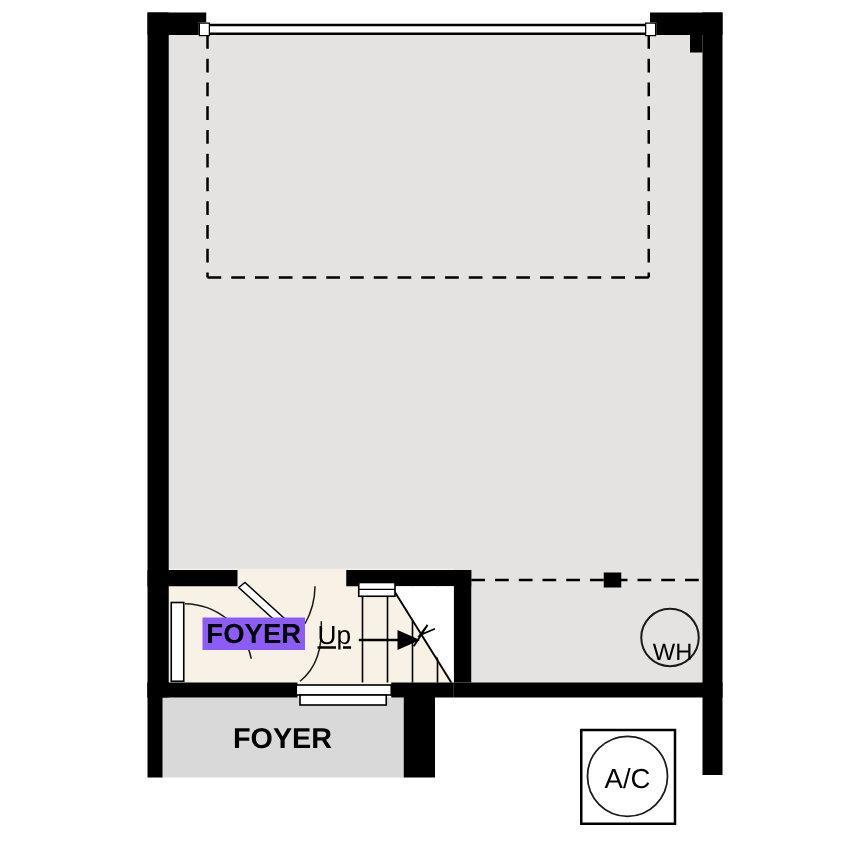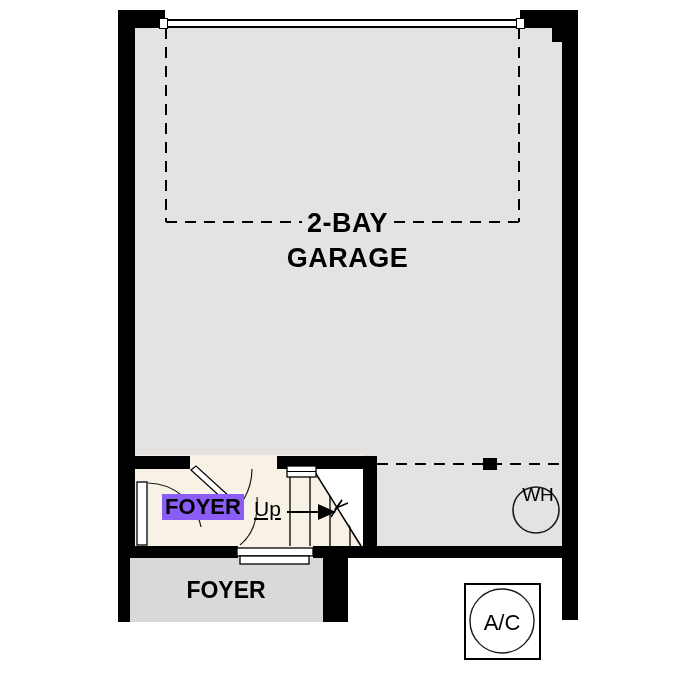--- a/index.html
+++ b/index.html
@@ -91,31 +91,27 @@
     </g>
 
     <circle cx="536" cy="510" r="23" fill="#e4e3e1" stroke="#1a1a1a" stroke-width="1.6"></circle>
 
     <g>
       <rect x="465" y="584" width="75" height="75" fill="#ffffff" stroke="#000" stroke-width="2"></rect>
       <circle cx="502" cy="621" r="32" fill="#ffffff" stroke="#1a1a1a" stroke-width="1.4"></circle>
     </g>
   </svg>
 
-  <div class="lbl lbl-bold center" style="left:240px;top:206px;width:215px;font-size:27px;line-height:35px;letter-spacing:0.5px;">
-    <span class="halo">2-BAY</span><br>
-    <span class="halo">GARAGE</span>
-  </div>
 
   <div class="lbl lbl-bold center" style="left:156px;top:494px;width:94px;font-size:22px;">
     <span class="halo-foyer">FOYER</span>
   </div>
 
   <div class="lbl" style="left:254px;top:497px;font-size:21px;text-decoration:underline;">Up</div>
 
-  <div class="lbl center" style="left:514px;top:484px;width:48px;font-size:19px;">WH</div>
+  <div class="lbl center" style="left:514px;top:512px;width:48px;font-size:19px;">WH</div>
 
   <div class="lbl lbl-bold center" style="left:156px;top:577px;width:140px;font-size:23px;">FOYER</div>
 
   <div class="lbl center" style="left:480px;top:610px;width:44px;font-size:22px;">A/C</div>
 
 
 </div>
 
 </body></html>

